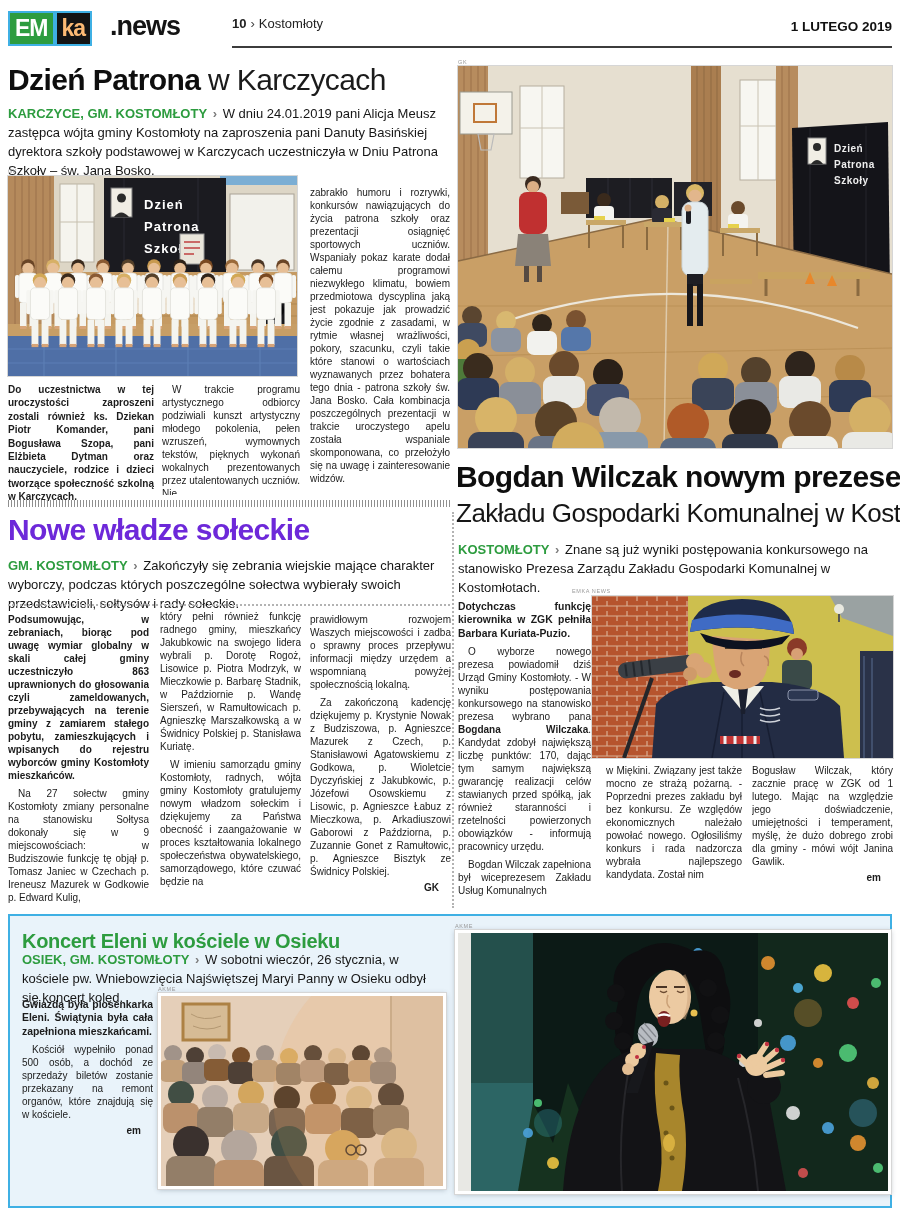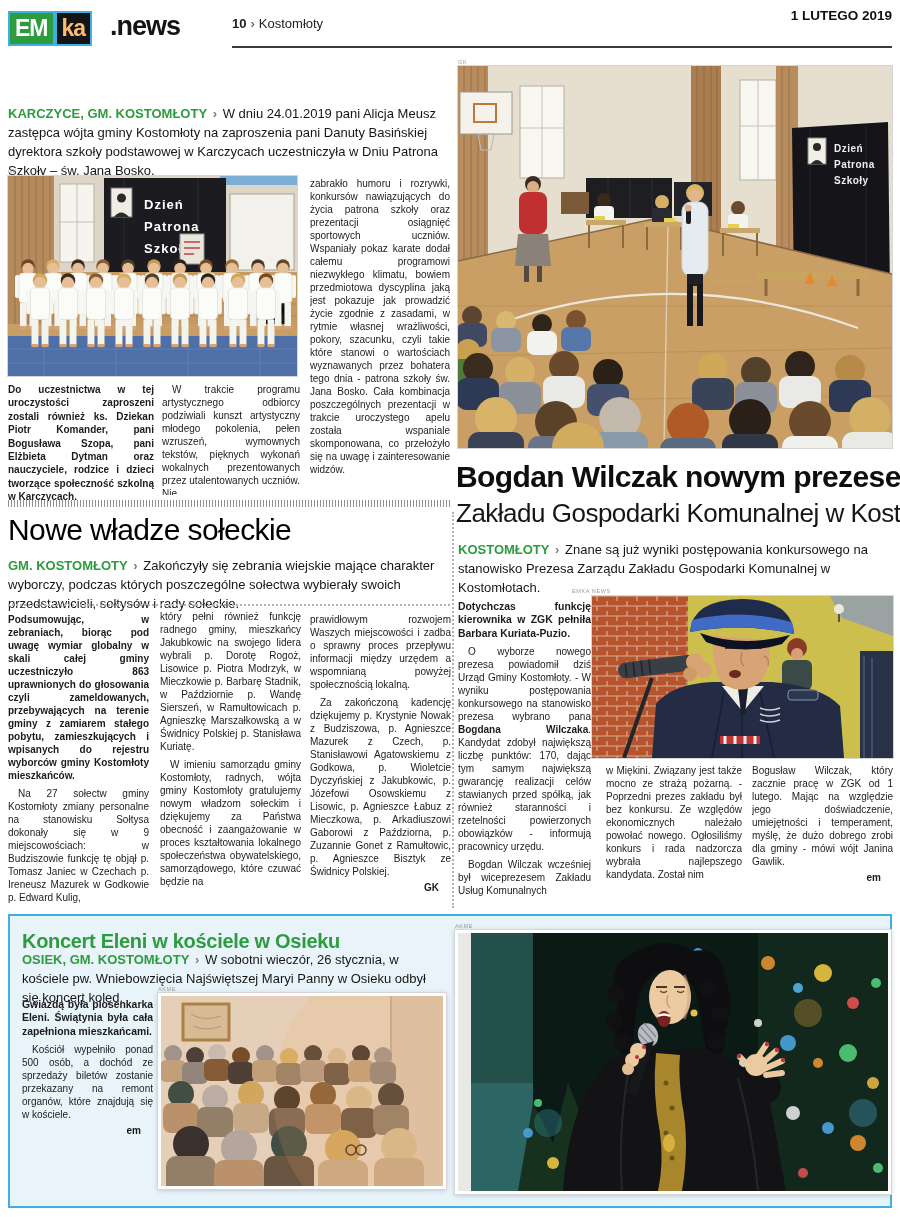--- a/index.html
+++ b/index.html
@@ -13,21 +13,21 @@
   .logo .ka{background:#141414;color:#fdba74;}
   .logo .news{font-size:27px;color:#141414;padding-left:18px;line-height:30px;}
   .crumb{font-size:13px;color:#222;white-space:nowrap;}
   .crumb .num{font-weight:800;}
   .crumb .sep{color:#444;padding:0 4px;}
   .rule{border-top:2px solid #3c3c3c;}
   .pagedate{font-size:13.5px;font-weight:800;color:#111;}
   
   .hl{font-size:30px;font-weight:800;letter-spacing:-0.6px;color:#0e0e0e;white-space:nowrap;}
   .hl .lt{font-weight:400;color:#1b1b1b;}
-  .hl-light{font-size:30px;font-weight:400;letter-spacing:-0.6px;color:#000000;white-space:nowrap;}
+  .hl-light{font-size:30px;font-weight:700;letter-spacing:-0.6px;color:#6d28d9;white-space:nowrap;}
   .hl-sub{font-size:26px;font-weight:400;letter-spacing:-0.5px;color:#161616;white-space:nowrap;}
   .hl-box{font-size:20px;font-weight:800;color:#2d9c3f;letter-spacing:-0.3px;white-space:nowrap;}
   
   .lead{font-size:13px;line-height:19px;color:#161616;}
   .loc{color:#2d9c3f;font-weight:800;}
   .arr{color:#7c7c7c;font-weight:700;padding:0 2px;}
   
   .col{font-size:10px;line-height:13px;text-align:justify;color:#1b1b1b;overflow:hidden;}
   .col p{margin:0;}
   .col p.ind{margin-top:5px;text-indent:10px;}
@@ -51,22 +51,25 @@
 
   <div class="abs logo" style="left:8px;top:11px;">
     <span class="box em">EM</span>
     <span class="box ka">ka</span>
     <span class="news">.news</span>
   </div>
   <div class="abs crumb" style="left:232px;top:16px;">
     <span class="num">10</span><span class="sep">›</span><span>Kostomłoty</span>
   </div>
   <div class="abs rule" style="left:232px;top:46px;width:660px;"></div>
-  <div class="abs pagedate" style="right:8px;top:8px;margin-left:28px;">1 LUTEGO 2019</div>
-
+  <div class="abs pagedate" style="right:8px;top:19px;margin-left:28px;">1 LUTEGO 2019</div>
+
+  <div class="abs hl" style="left:8px;top:63px;">
+    <span>Dzień Patrona</span><span class="lt"> w Karczycach</span>
+  </div>
   <div class="abs lead" style="left:8px;top:104px;width:442px;">
     <span class="loc">KARCZYCE, GM. KOSTOMŁOTY</span>
     <span class="arr">›</span>
     <span>W dniu 24.01.2019 pani Alicja Meusz zastępca wójta gminy Kostomłoty na zaproszenia pani Danuty Basińskiej dyrektora szkoły podstawowej w Karczycach uczestniczyła w Dniu Patrona Szkoły – św. Jana Bosko.</span>
   </div>
   <div class="abs credit" style="left:8px;top:168px;">GK</div>
 
   <svg class="abs photo" style="left:8px;top:176px;" width="289" height="200" viewBox="0 0 289 200">
     <defs>
       <g id="kid">
@@ -122,21 +125,21 @@
     <use href="#kid" transform="translate(60,98) scale(1.06)" color="#3a2a1c"></use>
     <use href="#kid" transform="translate(88,98) scale(1.06)" color="#8a5a32"></use>
     <use href="#kid" transform="translate(116,98) scale(1.06)" color="#d7b066"></use>
     <use href="#kid" transform="translate(144,98) scale(1.06)" color="#55412a"></use>
     <use href="#kid" transform="translate(172,98) scale(1.06)" color="#c89a50"></use>
     <use href="#kid" transform="translate(200,98) scale(1.06)" color="#2e2218"></use>
     <use href="#kid" transform="translate(230,98) scale(1.06)" color="#d2a855"></use>
     <use href="#kid" transform="translate(258,98) scale(1.06)" color="#7a4a22"></use>
   </svg>
 
-  <div class="abs col" style="left:310px;top:177px;width:140px;height:300px;">
+  <div class="abs col" style="left:310px;top:186px;width:140px;height:300px;">
     <p>zabrakło humoru i rozrywki, konkursów nawiązujących do życia patrona szkoły oraz prezentacji osiągnięć sportowych uczniów. Wspaniały pokaz karate dodał całemu programowi niezwykłego klimatu, bowiem przedmiotowa dyscyplina jaką jest pokazuje jak prowadzić życie zgodnie z zasadami, w rytmie własnej wrażliwości, pokory, szacunku, czyli takie które stanowi o wartościach wyznawanych przez bohatera tego dnia - patrona szkoły św. Jana Bosko. Cała kombinacja poszczególnych prezentacji w trakcie uroczystego apelu została wspaniale skomponowana, co przełożyło się na uwagę i zainteresowanie widzów.</p>
 
   </div>
   <div class="abs capb" style="left:8px;top:383px;width:146px;height:118px;">Do uczestnictwa w tej uroczystości zaproszeni zostali również ks. Dziekan Piotr Komander, pani Bogusława Szopa, pani Elżbieta Dytman oraz nauczyciele, rodzice i dzieci tworzące społeczność szkolną w Karczycach.</div>
   <div class="abs col" style="left:162px;top:383px;width:138px;height:112px;">
     <p style="text-indent:10px;">W trakcie programu artystycznego odbiorcy podziwiali kunszt artystyczny młodego pokolenia, pełen wzruszeń, wymownych tekstów, pięknych wykonań wokalnych prezentowanych przez utalentowanych uczniów. Nie</p>
   </div>
 
   <div class="abs hatch" style="left:8px;top:500px;width:442px;"></div>
 
@@ -389,21 +392,21 @@
     </g>
     <path d="M60,82 L32,162" stroke="#26262a" stroke-width="4"></path>
     <circle cx="103" cy="66" r="9" fill="#d9a475"></circle>
     <circle cx="112" cy="74" r="8" fill="#d9a475"></circle>
     <circle cx="98" cy="78" r="7" fill="#cf9a6a"></circle>
   </svg>
 
   <div class="abs col" style="left:458px;top:600px;width:133px;height:308px;">
     <p class="lead-in">Dotychczas funkcję kierownika w ZGK pełniła Barbara Kuriata-Puzio.</p>
     <p class="ind"><span>O wyborze nowego prezesa powiadomił dziś Urząd Gminy Kostomłoty. - W wyniku postępowania konkursowego na stanowisko prezesa wybrano pana </span><span style="font-weight:700;">Bogdana Wilczaka</span><span>. Kandydat zdobył największą liczbę punktów: 170, dając tym samym największą gwarancję realizacji celów stawianych przed spółką, jak również staranności i rzetelności powierzonych obowiązków - informują pracownicy urzędu.</span></p>
-    <p class="ind">Bogdan Wilczak wcześniej był wiceprezesem Zakładu Usług Komunalnych</p>
+    <p class="ind">Bogdan Wilczak zapełniona był wiceprezesem Zakładu Usług Komunalnych</p>
   </div>
   <div class="abs col" style="left:606px;top:764px;width:136px;height:146px;">
     <p>w Miękini. Związany jest także mocno ze strażą pożarną. - Poprzedni prezes zakładu był bez konkursu. Ze względów ekonomicznych należało powołać nowego. Ogłosiliśmy konkurs i rada nadzorcza wybrała najlepszego kandydata. Został nim</p>
   </div>
   <div class="abs col" style="left:752px;top:764px;width:141px;height:146px;">
     <p>Bogusław Wilczak, który zacznie pracę w ZGK od 1 lutego. Mając na względzie jego doświadczenie, umiejętności i temperament, myślę, że dużo dobrego zrobi dla gminy - mówi wójt Janina Gawlik.</p>
     <div class="byline">em</div>
   </div>
 
   <div class="abs box" style="left:8px;top:914px;width:880px;height:290px;"></div>

